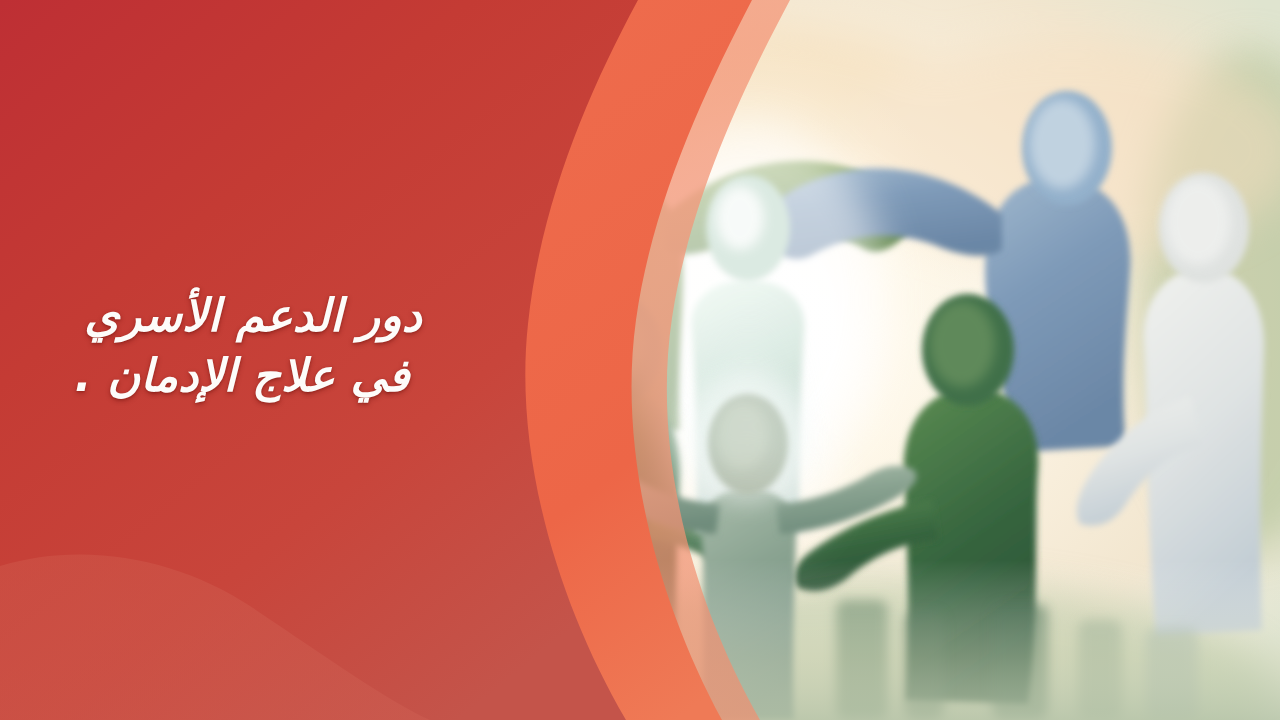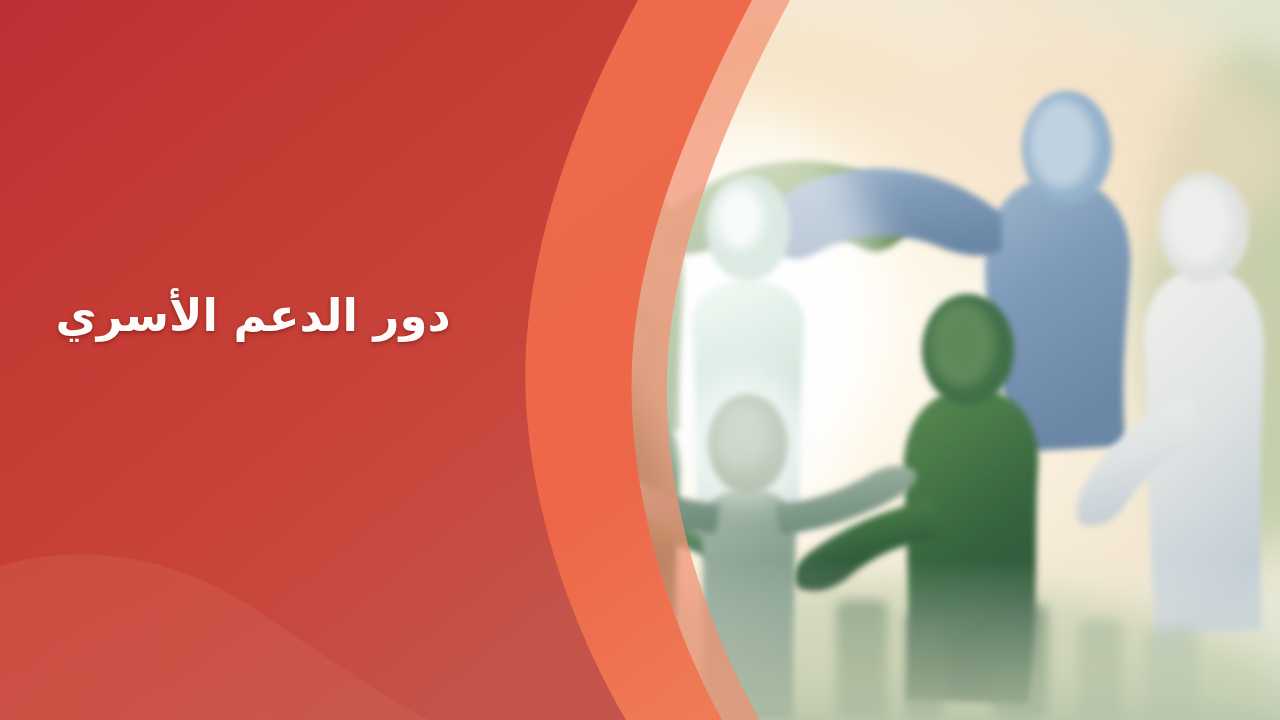--- a/index.html
+++ b/index.html
@@ -37,20 +37,21 @@
     width:520px;
     direction:rtl;
     text-align:center;
     color:#fdfcfa;
     font-size:45px;
     font-weight:bold;
     line-height:1.33;
     letter-spacing:0px;
     text-shadow:0 2px 5px rgba(110,18,14,.45), 0 1px 2px rgba(120,25,18,.35);
     z-index:6;
+    font-style:italic;
   }
   .headline .ln{display:block;white-space:nowrap;}
   .headline .ln.l1{padding-right:14px;}
   .headline .ln.l2{padding-right:36px;}
 </style>
 </head>
 <body>
 
 <div class="stage">
 
@@ -276,15 +277,16 @@
       <path d="M0,0 L752,0 C704,92 652,204 636,320 C618,450 656,598 722,720 L0,720 Z" fill="url(#coralBand)"></path>
 
       <path d="M0,0 L638,0 C586,96 540,208 528,324 C514,452 556,600 626,720 L0,720 Z" fill="url(#redMain)"></path>
 
       <path d="M0,566 C86,540 180,560 250,606 C328,658 386,700 430,720 L0,720 Z" fill="url(#redBlob)" opacity=".5"></path>
     </svg>
   </div>
 
   <div class="headline">
     <span class="ln l1">دور الدعم الأسري</span>
+    <span class="ln l2">في علاج الإدمان .</span>
   </div>
 
 </div>
 
 </body></html>

